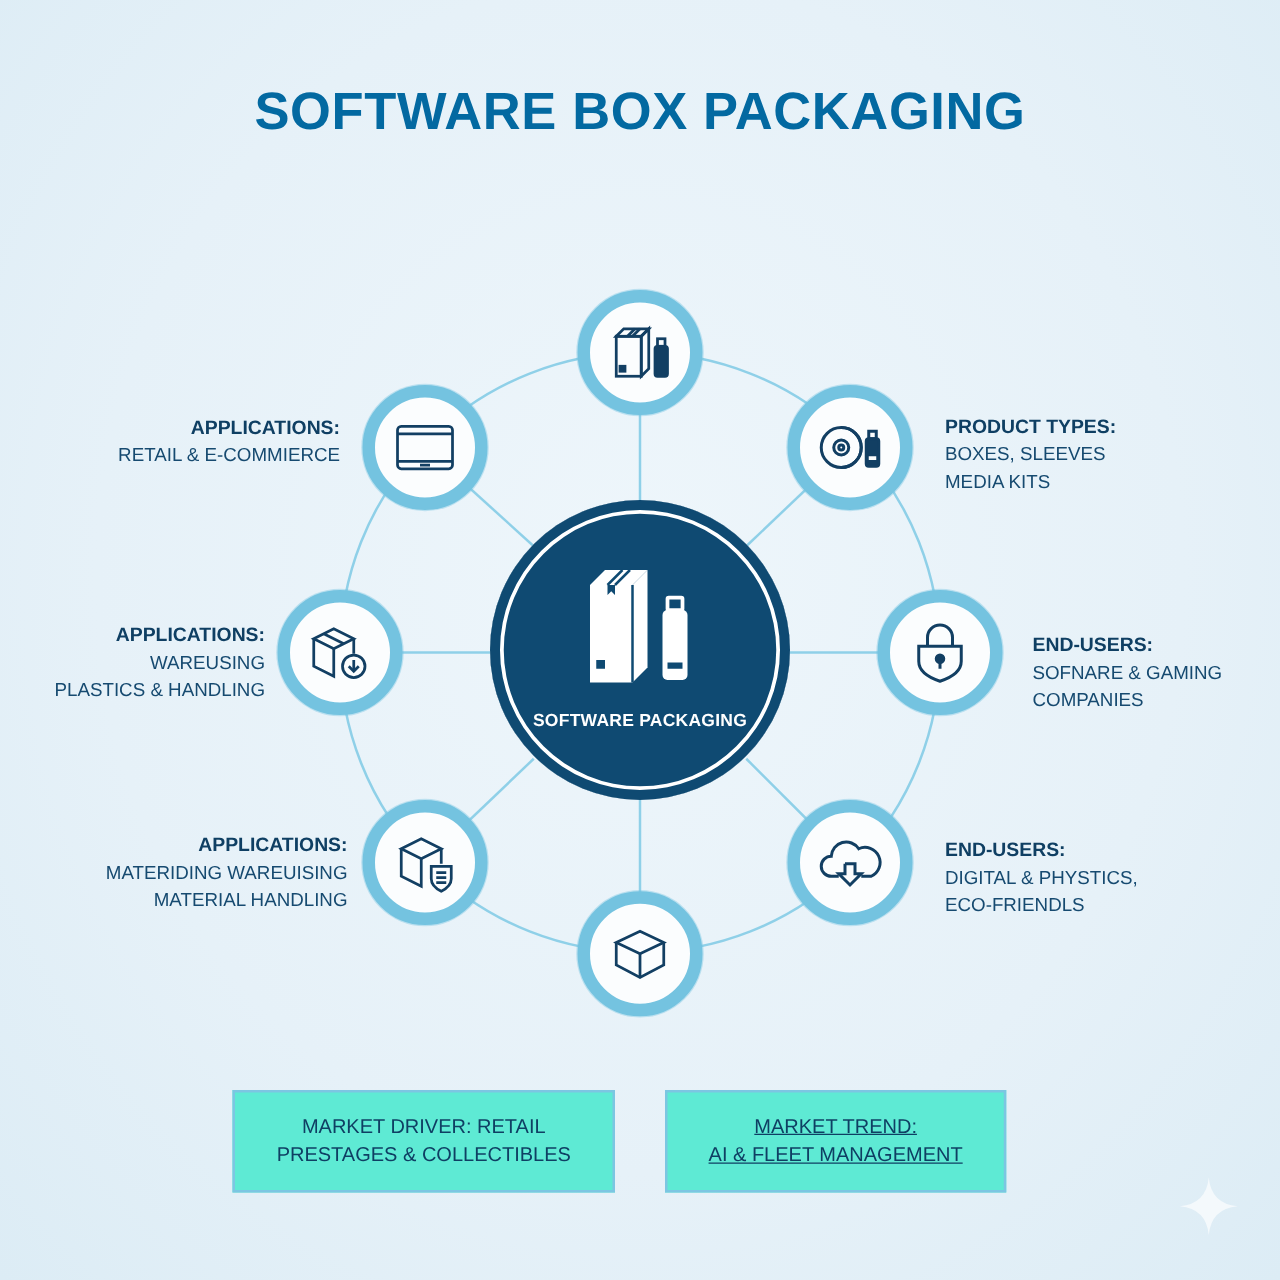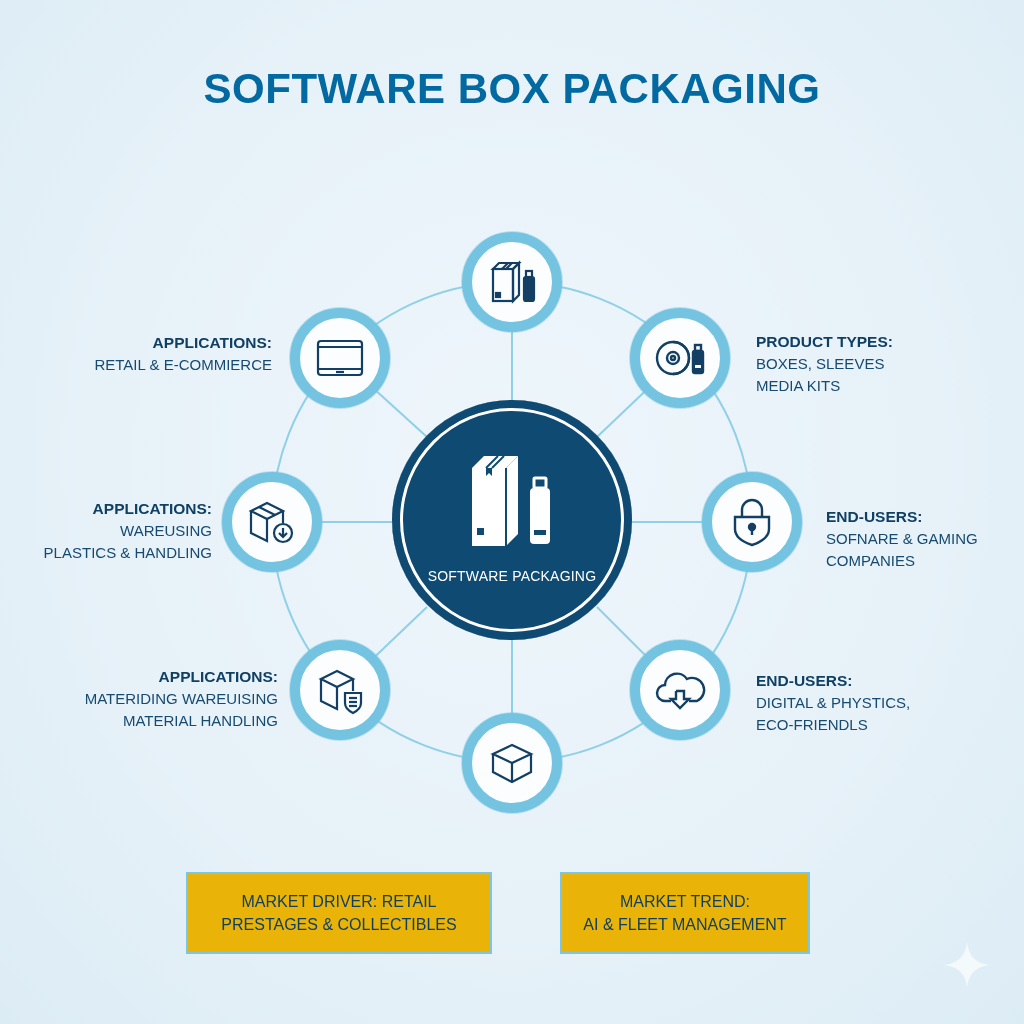--- a/index.html
+++ b/index.html
@@ -24,29 +24,29 @@
   }
   .node svg { width:54px; height:54px; }
   .center {
     position:absolute; left:392px; top:400px; width:240px; height:240px; border-radius:50%;
     background:#0f4a72; box-sizing:border-box;
     box-shadow: inset 0 0 0 8px #0f4a72, inset 0 0 0 11px #ffffff;
     display:flex; flex-direction:column; align-items:center; justify-content:center;
   }
   .center svg { width:120px; height:100px; margin-top:-6px; }
   .center .clabel {
-    color:#fff; font-weight:400; font-size:14px; margin-top:18px; letter-spacing:0.2px;
+    color:#fff; font-weight:700; font-size:14px; margin-top:18px; letter-spacing:0.2px;
   }
   .label { position:absolute; font-size:15px; line-height:22px; color:#164a70; }
   .label .h { font-weight:700; font-size:15.5px; color:#0f3f63; }
   .label.left { text-align:right; }
   .label.right { text-align:left; }
   .box {
     position:absolute; top:872px; height:82px; box-sizing:border-box;
-    border:2px solid #7cc6e2; background:#eab308;
+    border:2px solid #7cc6e2; background:#5eead4;
     display:flex; flex-direction:column; align-items:center; justify-content:center;
     font-size:16px; line-height:23px; color:#0f3f63; font-weight:500; text-align:center;
   }
   .sparkle { position:absolute; left:942px; top:940px; width:50px; height:50px; }
 </style>
 </head>
 <body>
 
 <div class="title">
   <span>SOFTWARE BOX PACKAGING</span>
@@ -199,20 +199,20 @@
 <div class="label right" style="left:756px; top:670px;">
   <div class="h">END-USERS:</div>
   <div>DIGITAL &amp; PHYSTICS,</div>
   <div>ECO-FRIENDLS</div>
 </div>
 
 <div class="box" style="left:186px; width:306px;">
   <div>MARKET DRIVER: RETAIL</div>
   <div>PRESTAGES &amp; COLLECTIBLES</div>
 </div>
-<div class="box" style="left:560px; width:250px;">
+<div class="box" style="left:532px; width:273px;text-decoration:underline;">
   <div>MARKET TREND:</div>
   <div>AI &amp; FLEET MANAGEMENT</div>
 </div>
 
 <svg class="sparkle" viewBox="0 0 50 50">
   <path d="M25 2 Q27 23 48 25 Q27 27 25 48 Q23 27 2 25 Q23 23 25 2 Z" fill="#f4f9fc"></path>
 </svg>
 
 </body></html>

